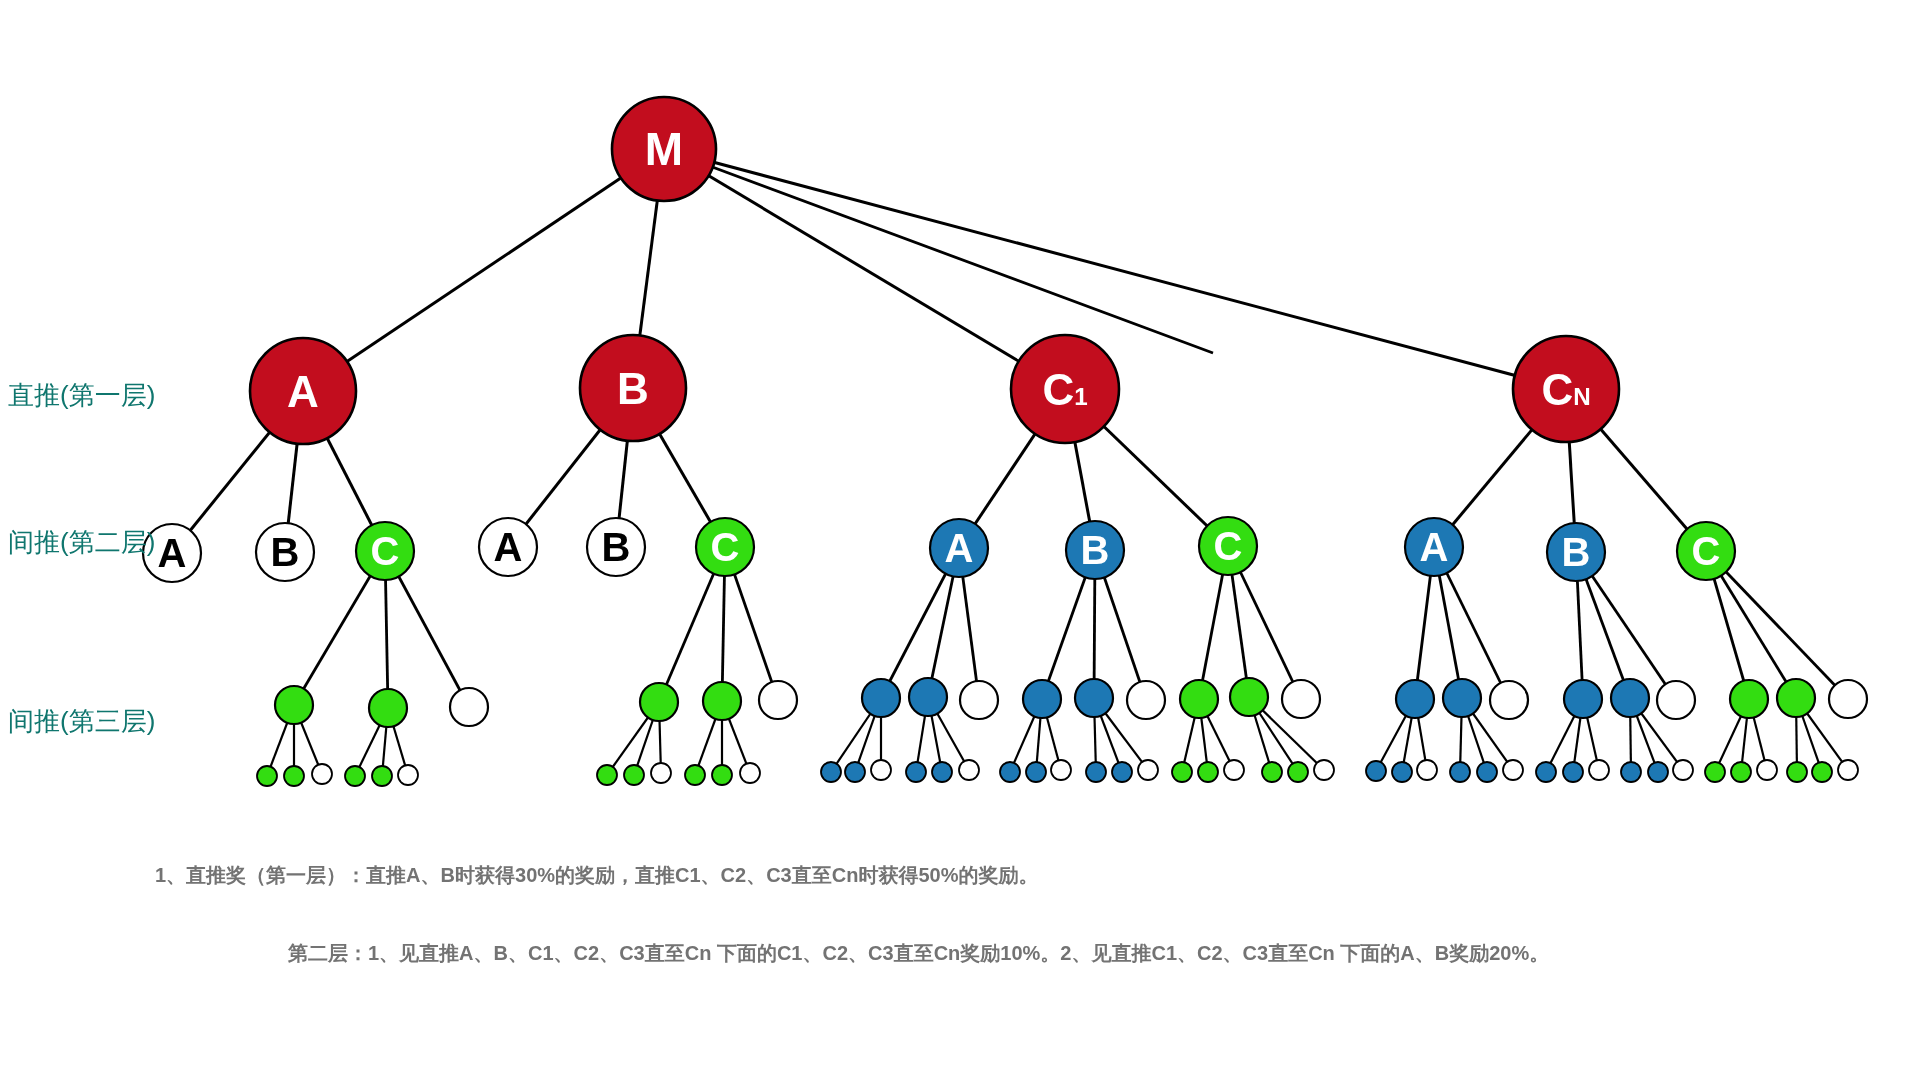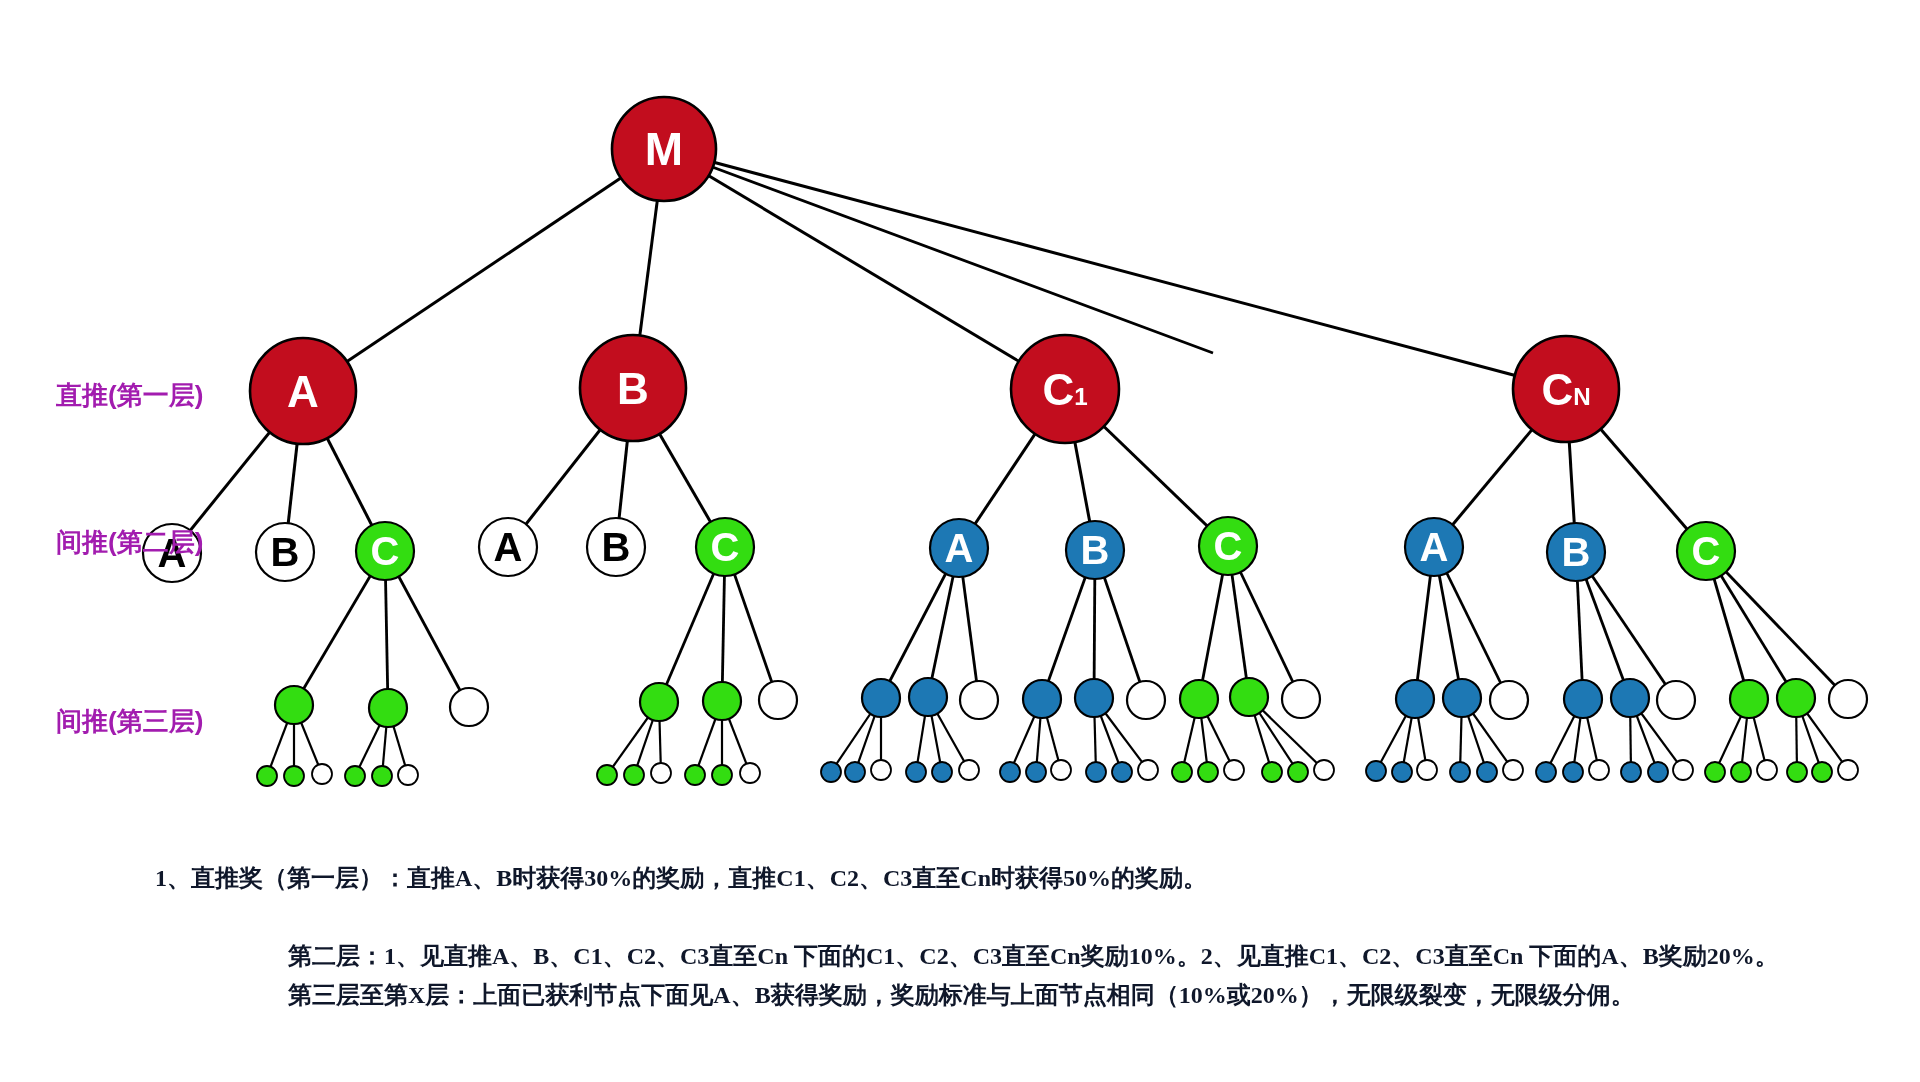--- a/index.html
+++ b/index.html
@@ -7,31 +7,30 @@
     position:relative;
     width:1920px;height:1082px;
     background:#ffffff;
     overflow:hidden;
     font-family:"Liberation Sans", sans-serif;
   }
   #tree-svg{position:absolute;left:0;top:0;width:1920px;height:1082px;}
   .row-label{
     position:absolute;left:8px;
     font-family:"Liberation Sans", sans-serif;
-    font-size:26px;font-weight:700;color:#a21caf;
+    font-size:26px;font-weight:400;color:#0f766e;
     white-space:nowrap;
-    margin-left:48px;
   }
   #row-label-1{top:378px;}
   #row-label-2{top:525px;}
   #row-label-3{top:704px;}
   .note{
     position:absolute;
-    font-family:Liberation Serif, serif;
-    font-size:24px;font-weight:600;color:#0f172a;
+    font-family:Liberation Sans, sans-serif;
+    font-size:20px;font-weight:600;color:#737373;
     white-space:nowrap;
   }
   #note-1{left:155px;top:862px;}
   #note-2{left:155px;top:901px;}
   #note-3{left:288px;top:940px;}
   #note-4{left:288px;top:979px;}
 </style>
 </head>
 <body>
 
@@ -238,15 +237,14 @@
         <circle cx="1848" cy="770" r="10" fill="#ffffff" stroke="#000000" stroke-width="1.8"></circle>
       </g>
     </svg>
 
   <div class="row-label" id="row-label-1">直推(第一层)</div>
   <div class="row-label" id="row-label-2">间推(第二层)</div>
   <div class="row-label" id="row-label-3">间推(第三层)</div>
 
   <div class="note" id="note-1">1、直推奖（第一层）：直推A、B时获得30%的奖励，直推C1、C2、C3直至Cn时获得50%的奖励。</div>
   <div class="note" id="note-3">第二层：1、见直推A、B、C1、C2、C3直至Cn 下面的C1、C2、C3直至Cn奖励10%。2、见直推C1、C2、C3直至Cn 下面的A、B奖励20%。</div>
-  <div class="note" id="note-4">第三层至第X层：上面已获利节点下面见A、B获得奖励，奖励标准与上面节点相同（10%或20%），无限级裂变，无限级分佣。</div>
 
 </div>
 
 </body></html>

